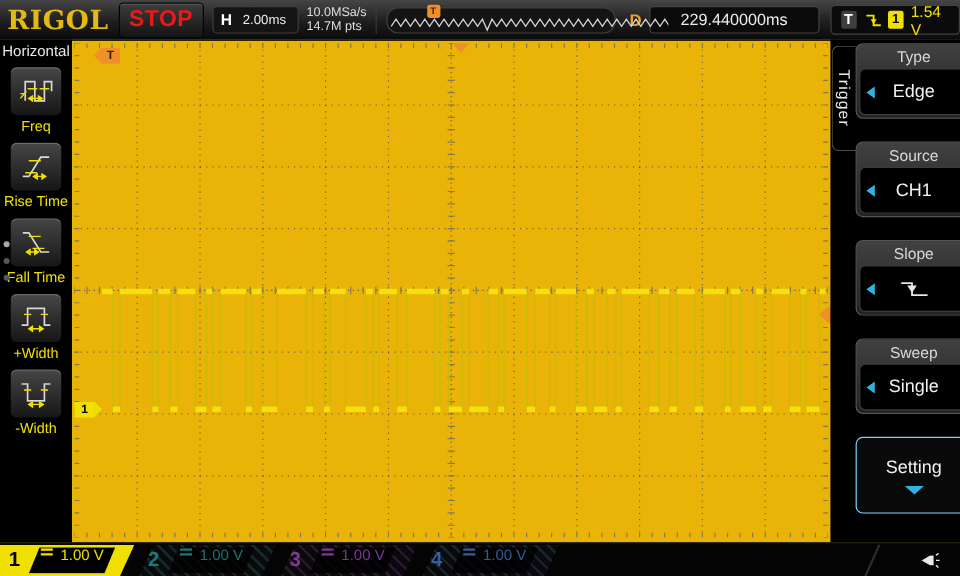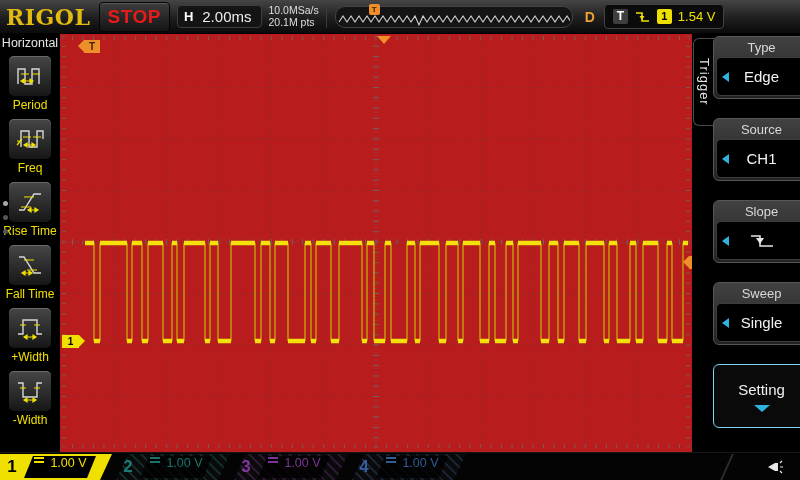--- a/index.html
+++ b/index.html
@@ -1,31 +1,31 @@
 <!DOCTYPE html>
 <html><head>
 <meta charset="utf-8">
 <style>
   html,body{margin:0;padding:0;background:#000;}
-  .screen{position:relative;width:800px;height:480px;background:#b91c1c;overflow:hidden;
+  .screen{position:relative;width:800px;height:480px;background:#eab308;overflow:hidden;
           font-family:"Liberation Sans",sans-serif;color:#e8e8e8;-webkit-font-smoothing:antialiased;}
 
   
   .topbar{position:absolute;left:0;top:0;width:800px;height:33px;
           background:linear-gradient(#454545,#1e1e1e 55%,#0a0a0a);
           border-bottom:1px solid #000;display:flex;align-items:center;}
   .logo{font-family:"DejaVu Serif",serif;font-weight:bold;font-size:22px;color:#e2ba12;
         margin:0 8px 0 6px;letter-spacing:.5px;}
   .stopbtn{background:linear-gradient(#3d3d3d,#141414);border:1px solid #050505;border-radius:4px;
            box-shadow:inset 0 1px 0 #5a5a5a;color:#e81a1a;font-weight:bold;font-size:19px;
            letter-spacing:.5px;padding:3px 8px;font-family:inherit;}
   .hbox{display:flex;align-items:center;background:#141414;border:1px solid #3e3e3e;border-radius:4px;
         height:21px;margin-left:7px;padding:0 10px 0 6px;gap:9px;}
   .hletter{color:#fff;font-weight:bold;font-size:13px;}
-  .tbval{color:#ececec;font-size:15px;}
+  .tbval{color:#ececec;font-size:11px;}
   .srate{font-size:10.5px;color:#dedede;line-height:11.5px;margin-left:6px;padding-right:7px;
          border-right:1px solid #3a3a3a;white-space:nowrap;}
   .preview{position:relative;width:236px;height:20px;margin-left:8px;background:#141414;
            border:1px solid #424242;border-radius:10px;}
   .preview svg{position:absolute;left:0;top:0;}
   .pvflag{position:absolute;top:-3px;width:11px;height:11px;background:#ee8f2a;border-radius:2px;
           color:#402200;font-size:8px;font-weight:bold;text-align:center;line-height:11px;}
   .dgroup{display:flex;align-items:center;margin-left:12px;gap:6px;}
   .dletter{color:#f0a030;font-weight:bold;font-size:14px;}
   .dbox{width:140px;height:21px;background:#0b0b0b;border:1px solid #424242;border-radius:4px;
@@ -110,55 +110,46 @@
 
   <header class="topbar">
     <div class="logo">RIGOL</div>
     <button class="stopbtn">STOP</button>
     <div class="hbox">
       <span class="hletter">H</span>
       <span class="tbval">2.00ms</span>
     </div>
     <div class="srate">
       <div>10.0MSa/s</div>
-      <div>20.1M pts</div>
+      <div>14.7M pts</div>
     </div>
     <div class="preview">
       <svg id="previewSvg" width="234" height="20">
           <polyline points="3,15 7,9 11,15 15,9 19,15 23,9 27,15 31,9 35,15 39,9 43,15 47,9 51,15 55,9 59,15 63,9 67,15 71,9 75,15 79,9 83,18 87,9 91,15 95,9 99,15 103,9 107,15 111,9 115,15 119,9 123,15 127,9 131,15 135,9 139,15 143,9 147,15 151,9 155,15 159,9 163,15 167,9 171,15 175,9 179,15 183,9 187,15 191,9 195,15 199,9 203,15 207,9 211,15 215,9 219,15 223,9 227,15 231,9 235,15" fill="none" stroke="#d0d0d0" stroke-width="1.1"></polyline>
         </svg>
       <div class="pvflag" id="pvflag" style="left: 33px;">T</div>
     </div>
     <div class="dgroup">
       <span class="dletter">D</span>
+      <div class="dbox">229.440000ms</div>
     </div>
     <div class="tgroup">
       <span class="tletter">T</span>
       <svg width="17" height="14">
         <path d="M2,3 H8 V11 H15" stroke="#f0e000" stroke-width="1.6" fill="none"></path>
         <path d="M5.5,6 L10.5,6 L8,10 Z" fill="#f0e000"></path>
       </svg>
       <span class="t1badge">1</span>
       <span class="tlevel">1.54 V</span>
     </div>
   </header>
 
   <aside class="leftmenu">
     <div class="lm-title">Horizontal</div>
 
-    <div class="lm-item">
-      <div class="lm-iconbox">
-          <svg width="30" height="28">
-        <path d="M3,22 V7 H10 V22 H17 V7 H24 V22" stroke="#d8d8d8" stroke-width="1.4" fill="none"></path>
-        <path d="M6,12 h8 M17,12 h8" stroke="#f0e000" stroke-width="1.2"></path>
-        <path d="M6,19 H18 M6,19 l3,-2 v4 z M18,19 l-3,-2 v4 z" stroke="#f0e000" stroke-width="1.2" fill="#f0e000"></path>
-      </svg>
-        </div>
-      <div class="lm-label">Period</div>
-    </div>
 
     <div class="lm-item">
       <div class="lm-iconbox">
           <svg width="30" height="28">
         <path d="M6,22 V6 H14 V22 H22 V6 H28 V14" stroke="#d8d8d8" stroke-width="1.4" fill="none"></path>
         <path d="M8,12 h8 M18,12 h8" stroke="#f0e000" stroke-width="1.2"></path>
         <path d="M2,20 l5,-6 M2,16 h4" stroke="#f0e000" stroke-width="1.2"></path>
         <path d="M9,20 H20 M9,20 l3,-2 v4 z M20,20 l-3,-2 v4 z" stroke="#f0e000" stroke-width="1.2" fill="#f0e000"></path>
       </svg>
         </div>

